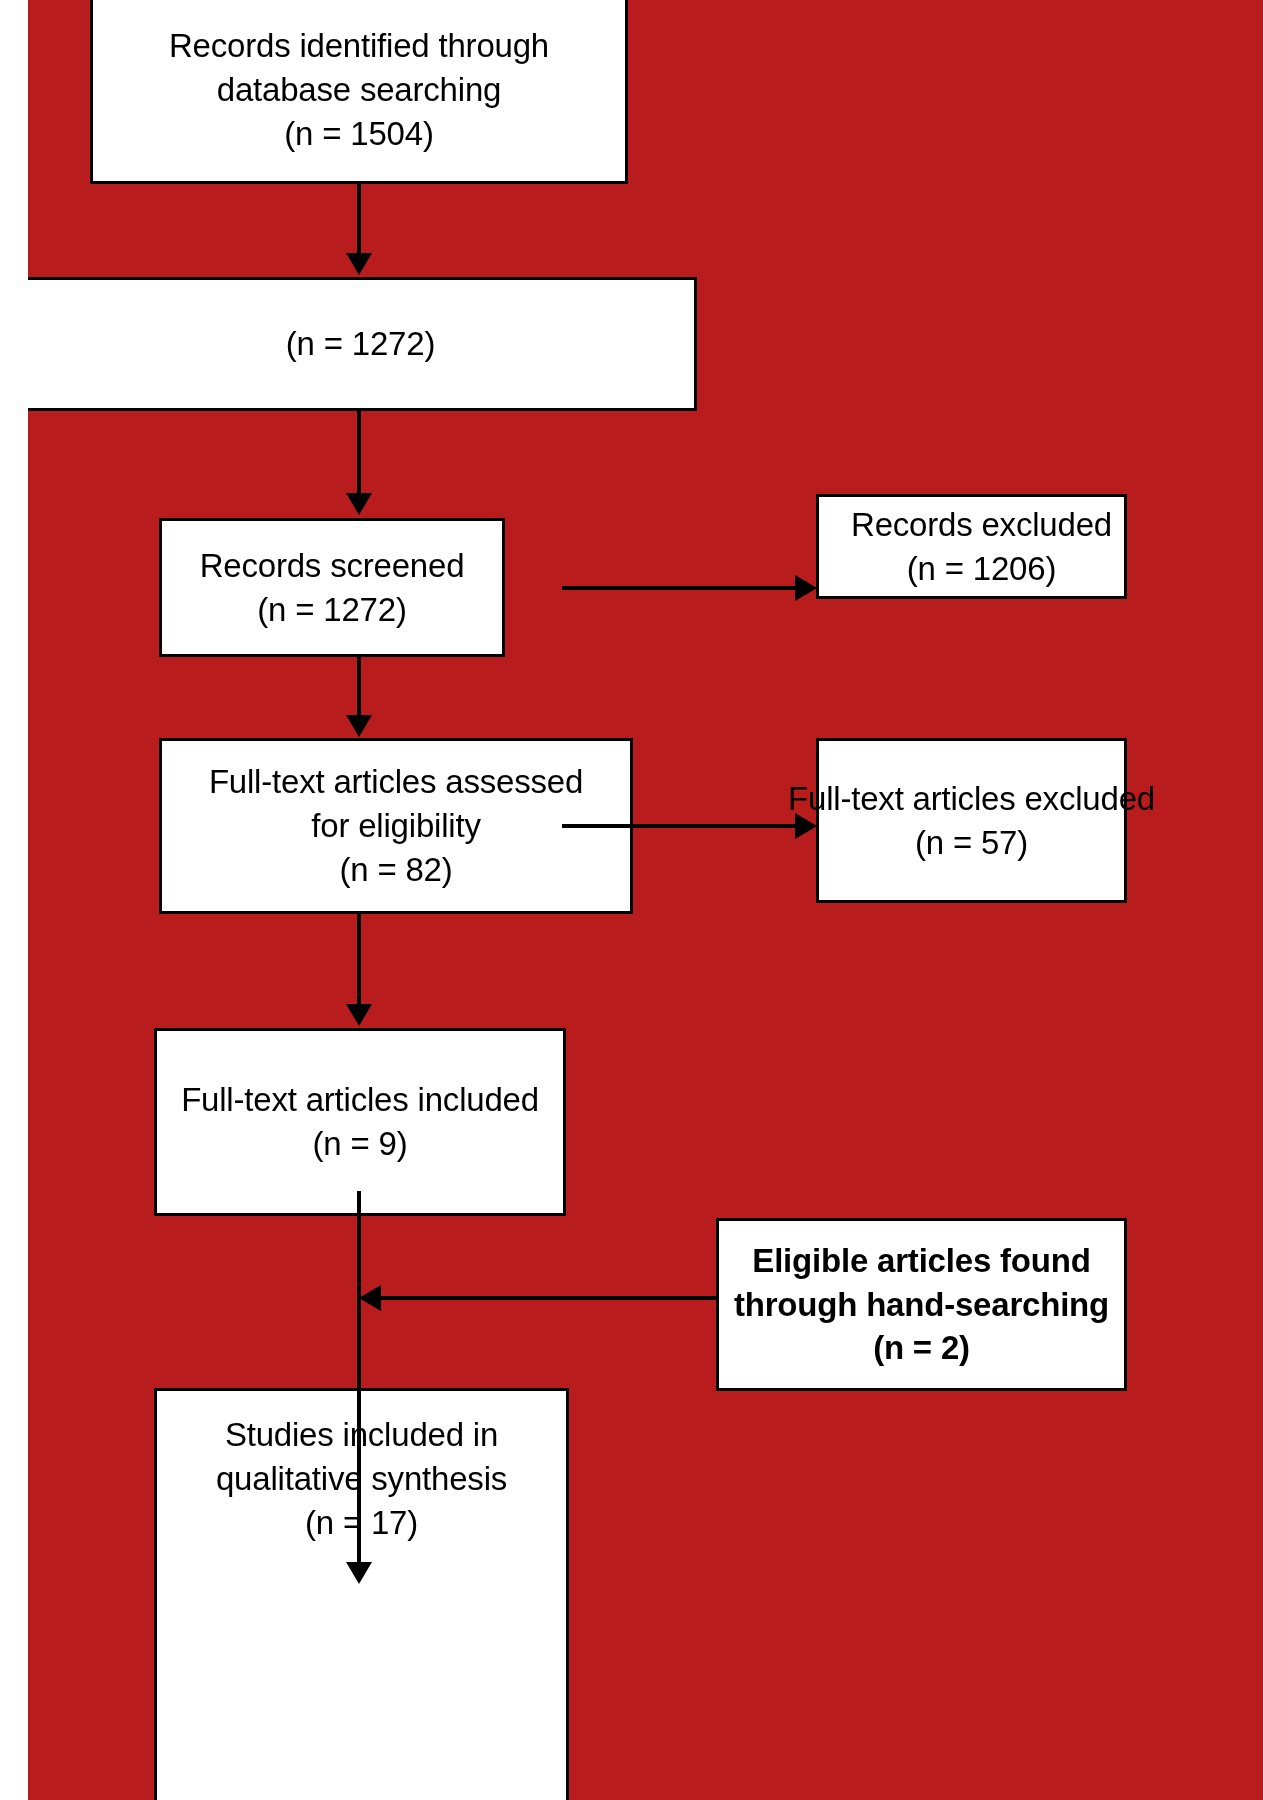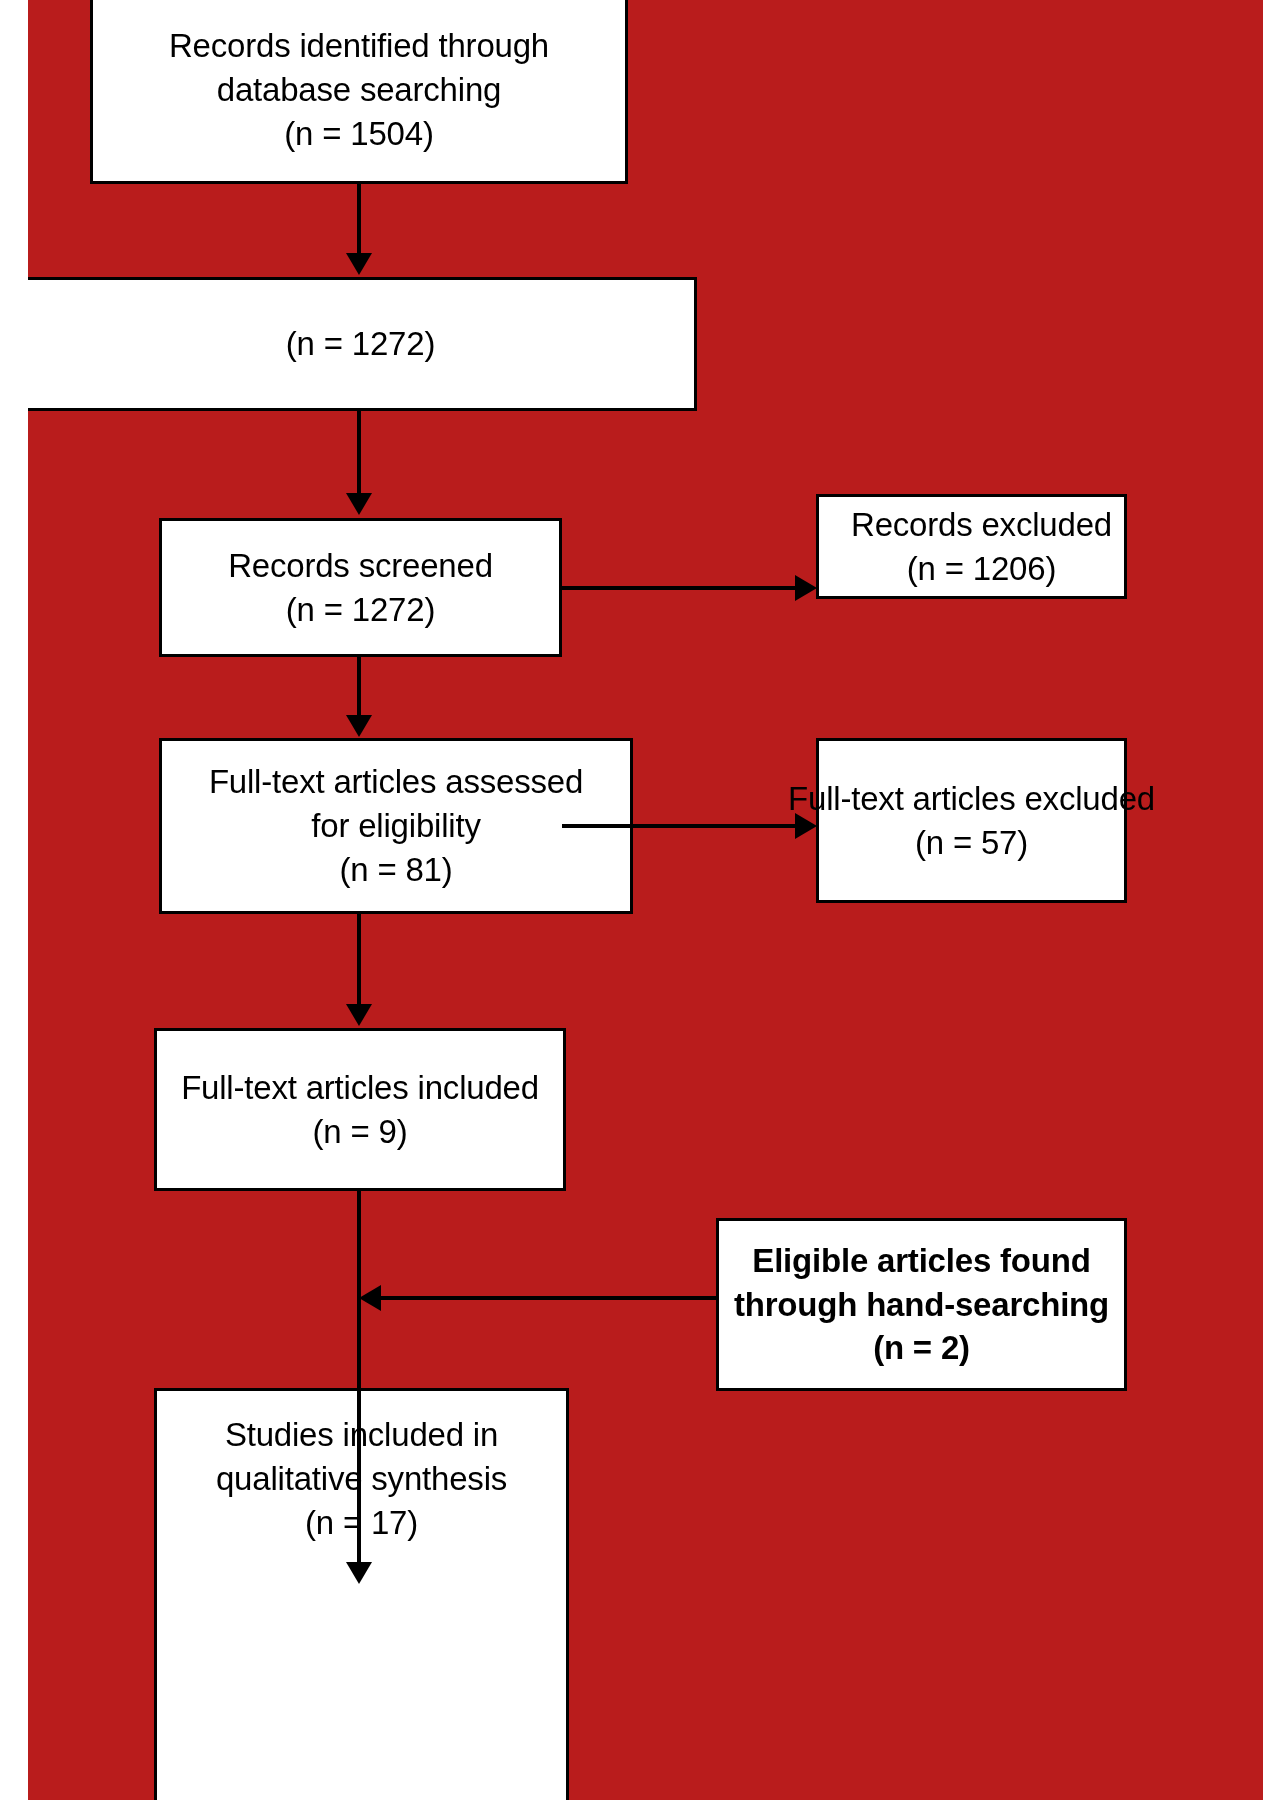--- a/index.html
+++ b/index.html
@@ -27,25 +27,25 @@
     text-align:center;
     font-size:33px;
     line-height:1.33;
     letter-spacing:-0.2px;
   }
   .node .ln{display:block;white-space:nowrap;}
 
   
   #n-identified   { left:62px;  top:-4px;   width:538px; height:188px; }
   #n-duplicates   { left:-4px;  top:277px;  width:673px; height:134px; }
-  #n-screened     { left:131px; top:518px;  width:403px; height:139px; }
+  #n-screened     { left:131px; top:518px;  width:346px; height:139px; }
   #n-rec-excluded { left:788px; top:494px;  width:311px; height:105px;padding-left:20px; }
   #n-assessed     { left:131px; top:738px;  width:474px; height:176px; }
   #n-ft-excluded  { left:788px; top:738px;  width:311px; height:165px; }
-  #n-ft-included  { left:126px; top:1028px; width:412px; height:163px; }
+  #n-ft-included  { left:126px; top:1028px; width:412px; height:188px; }
   #n-hand         { left:688px; top:1218px; width:411px; height:173px;font-weight:bold; }
   #n-synthesis    { left:126px; top:1388px; width:415px; height:420px; }
   #n-synthesis    { justify-content:flex-start; padding-top:22px; }
 
   
   .vline{
     position:absolute;
     width:4px;
     background:#000000;
   }
@@ -122,21 +122,21 @@
   </div>
 
   <div class="node" id="n-rec-excluded">
     <span class="ln">Records excluded</span>
     <span class="ln">(n = 1206)</span>
   </div>
 
   <div class="node" id="n-assessed">
     <span class="ln">Full-text articles assessed</span>
     <span class="ln">for eligibility</span>
-    <span class="ln">(n = 81)</span>
+    <span class="ln">(n = 82)</span>
   </div>
 
   <div class="node" id="n-ft-excluded">
     <span class="ln">Full-text articles excluded</span>
     <span class="ln">(n = 57)</span>
   </div>
 
   <div class="node" id="n-ft-included">
     <span class="ln">Full-text articles included</span>
     <span class="ln">(n = 9)</span>

